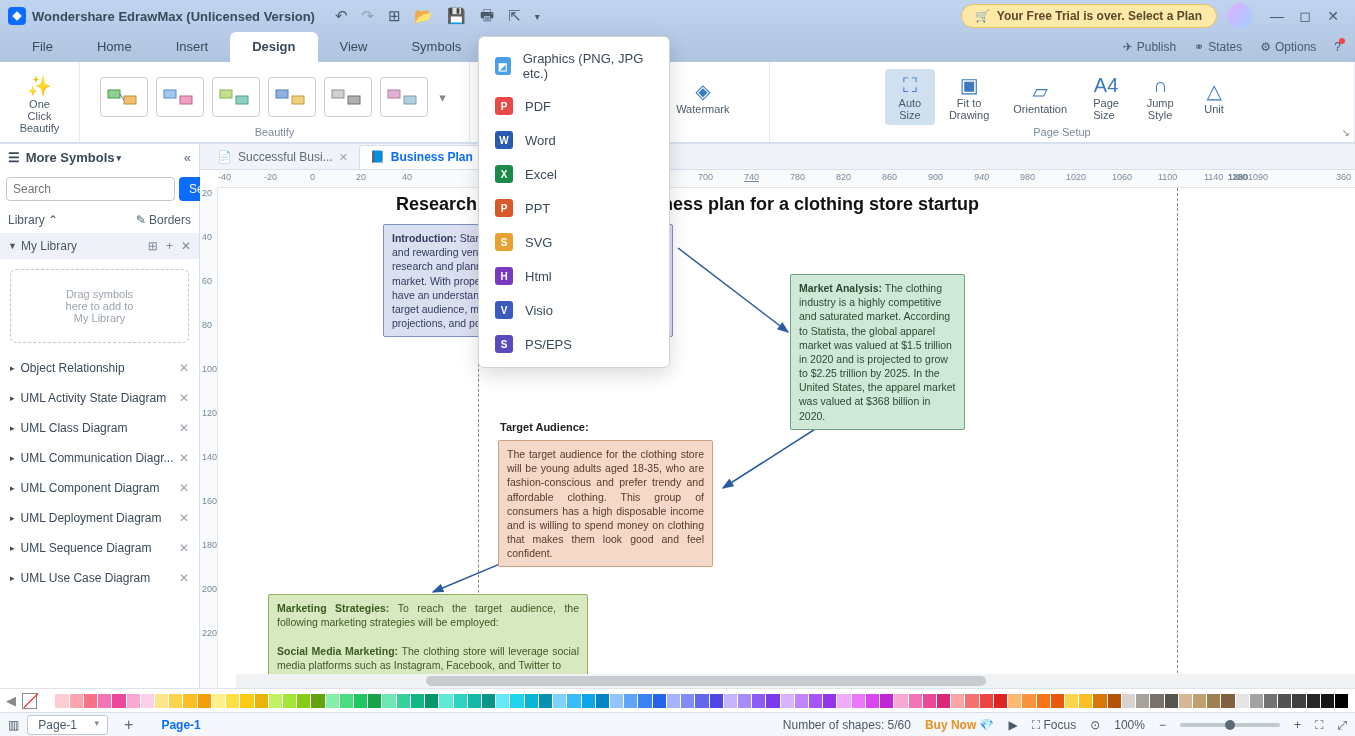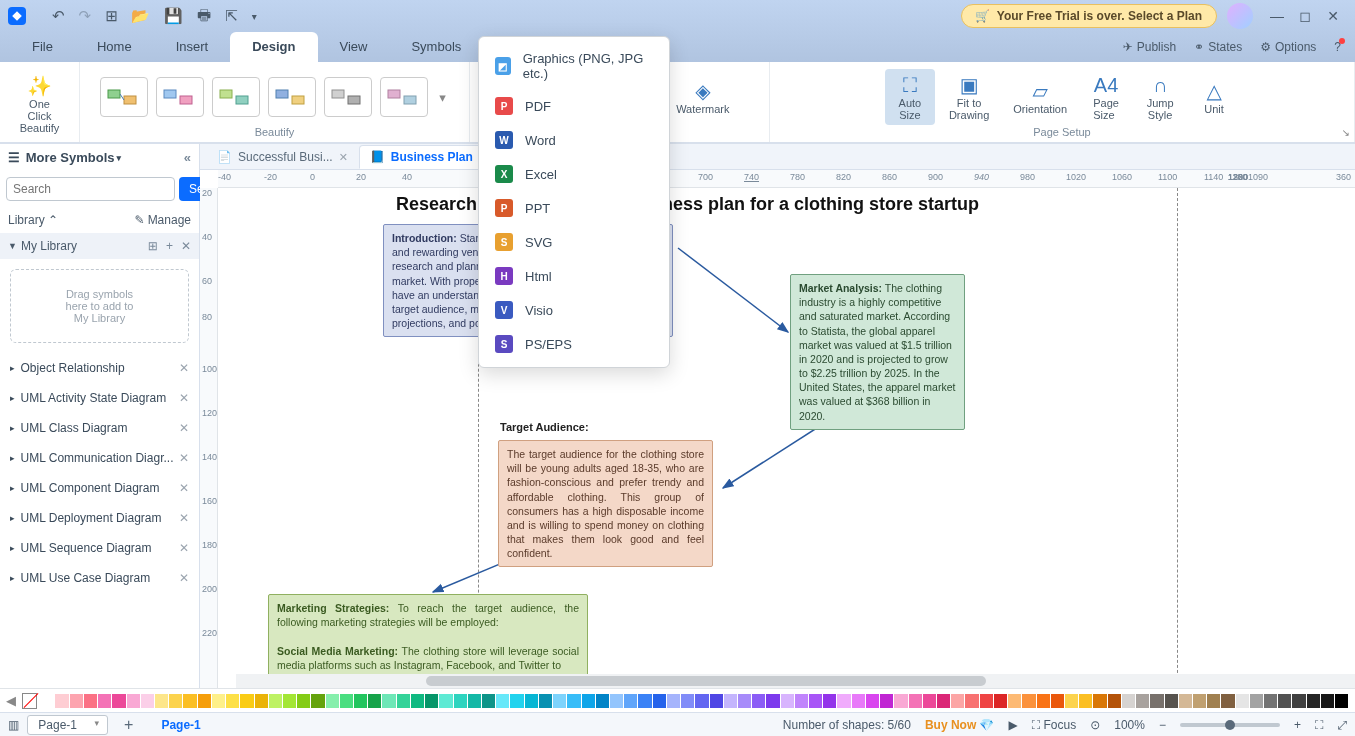--- a/index.html
+++ b/index.html
@@ -90,20 +90,21 @@
 </style>
 </head>
 <body>
 
 <div class="titlebar">
   <div class="logo">
       <svg width="12" height="12" viewBox="0 0 10 10">
         <path d="M1 5 L5 1 L9 5 L5 9 Z" fill="#fff"></path>
       </svg>
     </div>
+  <div class="title">Wondershare EdrawMax (Unlicensed Version)</div>
   <div class="qat">
     <span>↶</span>
     <span style="opacity:.4">↷</span>
     <span>⊞</span>
     <span>📂</span>
     <span>💾</span>
     <span>🖶</span>
     <span>⇱</span>
     <span style="font-size:10px">▾</span>
   </div>
@@ -248,21 +249,21 @@
       <span>More Symbols</span>
       <span style="font-size:9px;margin-left:2px">▾</span>
       <span class="collapse">«</span>
     </div>
     <div class="searchrow">
       <input placeholder="Search" style="">
       <button>Search</button>
     </div>
     <div class="librow">
       <span><span>Library</span> ⌃</span>
-      <span class="mg">✎ <span>Manage</span></span>
+      <span class="mg">✎ <span>Borders</span></span>
     </div>
     <div class="mylib-hdr">
       <span style="margin-right:4px;font-size:9px">▼</span>
       <span>My Library</span>
       <span class="acts">
         <span>⊞</span>
         <span>+</span>
         <span>✕</span>
       </span>
     </div>
@@ -347,21 +348,21 @@
         <span style="left: 1010px;">1220</span>
         <span style="left: 1010px;">1260</span>
         <span style="left: 1010px;">1300</span>
         <span style="left: 1030px;">1090</span>
         <span style="left: 1118px;">360</span>
       </div>
     <div class="ruler-v" id="ruler-v">
         <span style="top: 0px;">20</span>
         <span style="top: 44px;">40</span>
         <span style="top: 88px;">60</span>
-        <span style="top: 124px;">80</span>
+        <span style="top: 132px;">80</span>
         <span style="top: 176px;">100</span>
         <span style="top: 220px;">120</span>
         <span style="top: 264px;">140</span>
         <span style="top: 308px;">160</span>
         <span style="top: 352px;">180</span>
         <span style="top: 396px;">200</span>
         <span style="top: 440px;">220</span>
       </div>
     <div class="canvas">
       <div class="page-border" style="left:260px;width:700px"></div>

